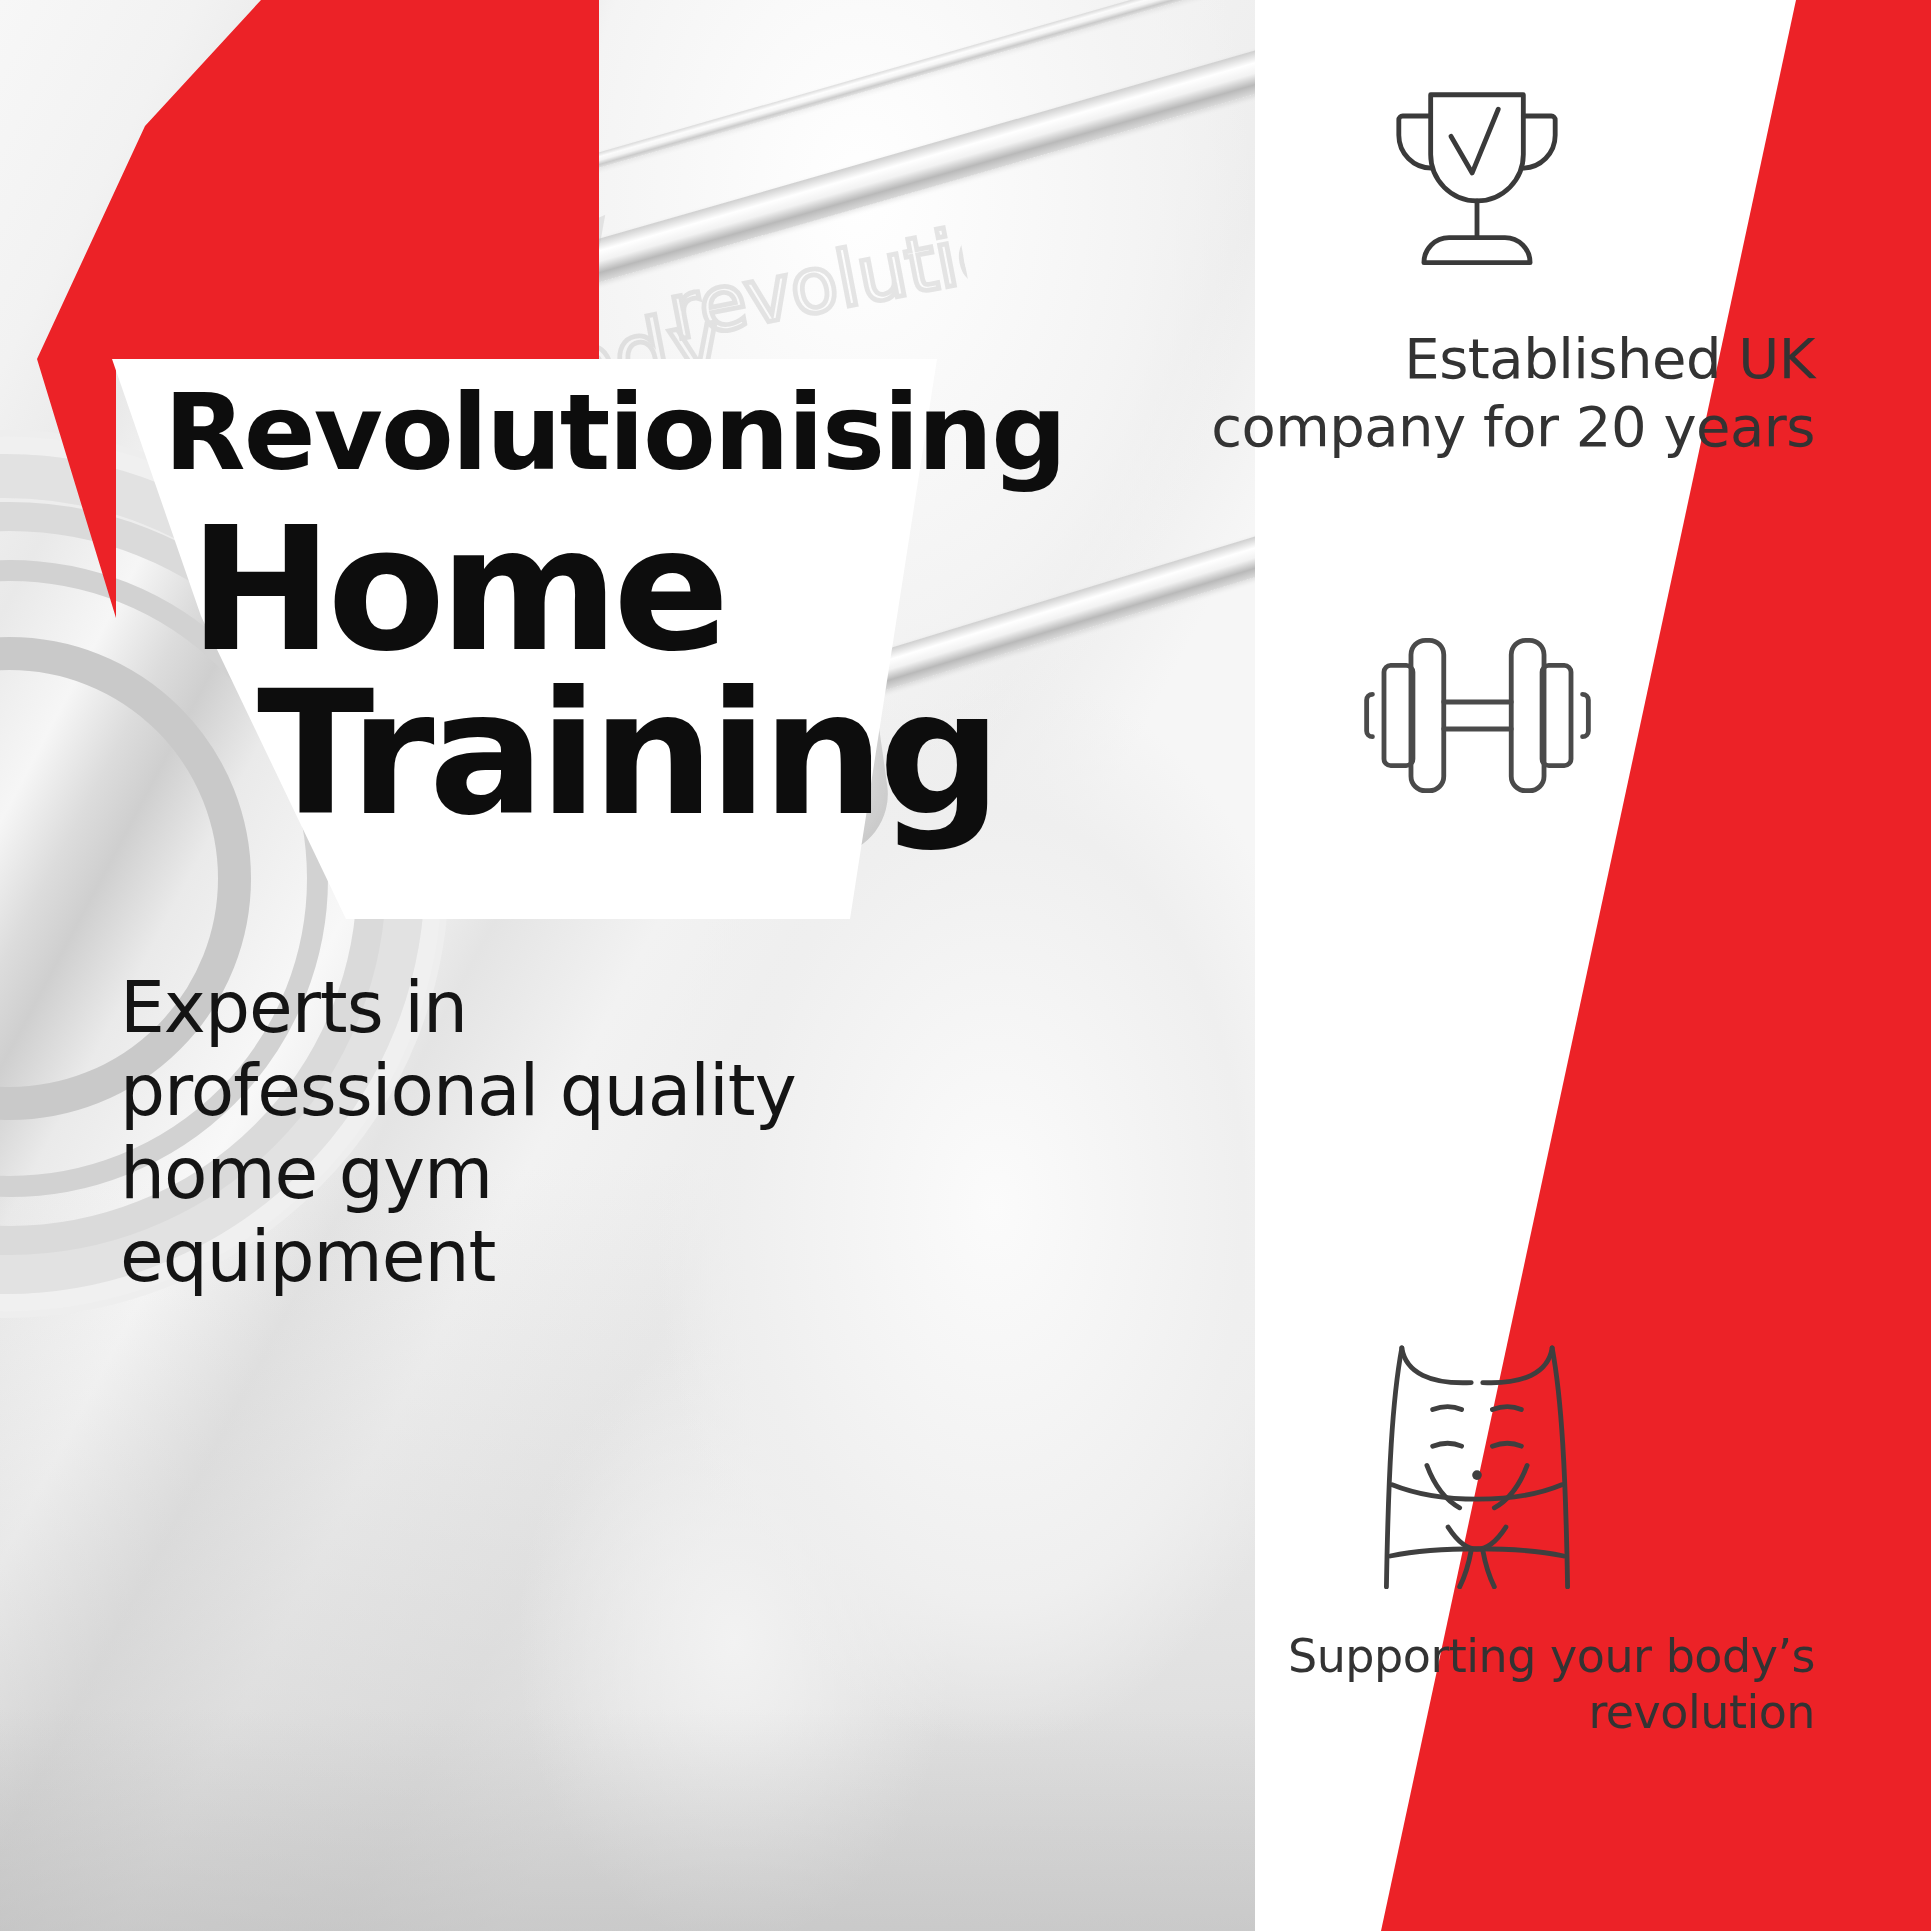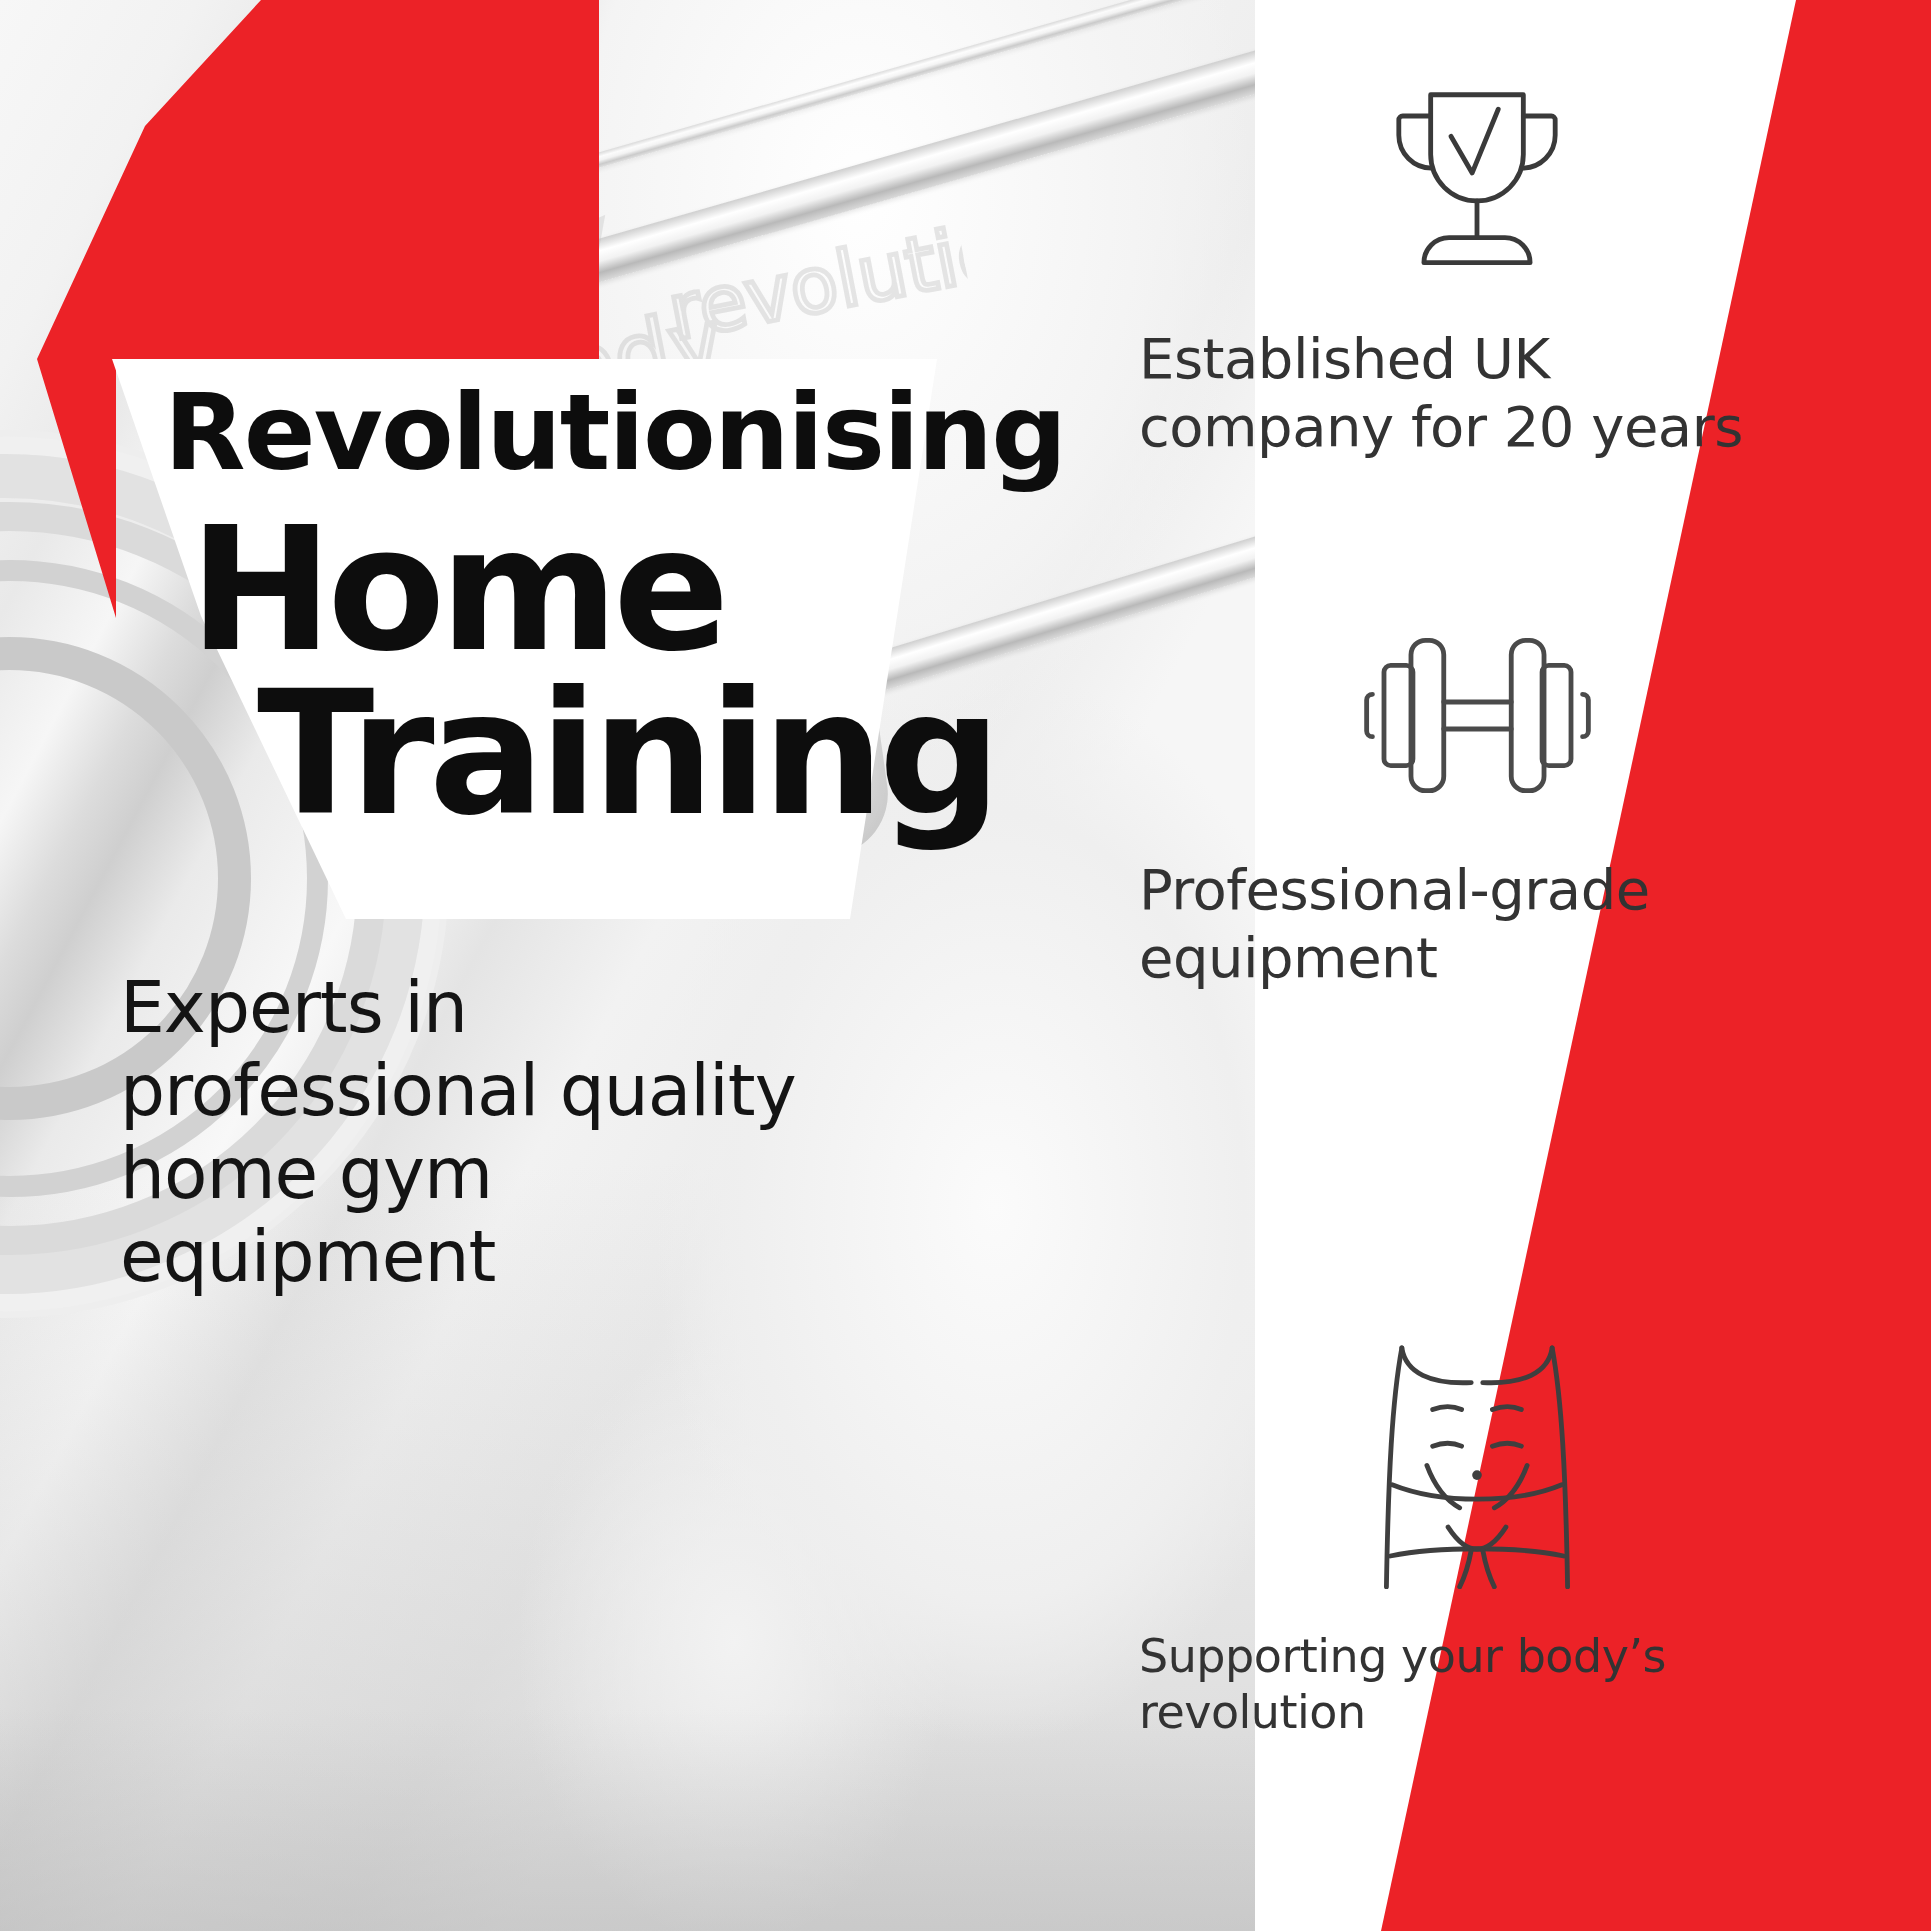--- a/index.html
+++ b/index.html
@@ -193,21 +193,21 @@
 
   
   .features {
     position:absolute;
     left:1139px; top:0;
     width:676px; height:1931px;
   }
   .feature {
     position:absolute;
     width:676px;
-    text-align:left;
+    text-align:right;
   }
   .f1 { top:68px;   }
   .f2 { top:599px;  }
   .f3 { top:1323px; }
   .f-icon {
     height:232px;
     display:flex;
     align-items:center;
     justify-content:center;
   }
@@ -285,21 +285,20 @@
           <path d="M16 78 a6 6 0 0 0 -6 6 v32 a6 6 0 0 0 6 6"></path>
           <rect x="28" y="48" width="30" height="104" rx="7"></rect>
           <rect x="56" y="22" width="34" height="156" rx="15"></rect>
           <rect x="160" y="22" width="34" height="156" rx="15"></rect>
           <rect x="192" y="48" width="30" height="104" rx="7"></rect>
           <path d="M234 78 a6 6 0 0 1 6 6 v32 a6 6 0 0 1 -6 6"></path>
           <path d="M90 86 h70"></path>
           <path d="M90 114 h70"></path>
         </svg>
       </div>
-      <div class="f-label">Professional-grade equipment</div>
     </div>
 
     <div class="feature f3">
       <div class="f-icon">
         <svg width="212" height="251" viewBox="0 0 220 260" xmlns="http://www.w3.org/2000/svg" fill="none" stroke="#3f3f3f" stroke-width="5" stroke-linecap="round" stroke-linejoin="round">
           <path d="M32 10 C36 36 62 48 104 46"></path>
           <path d="M188 10 C184 36 158 48 116 46"></path>
           <path d="M32 10 C22 64 18 140 16 258"></path>
           <path d="M188 10 C198 64 202 140 204 258"></path>
           <path d="M64 74 q16 -6 30 0"></path>

